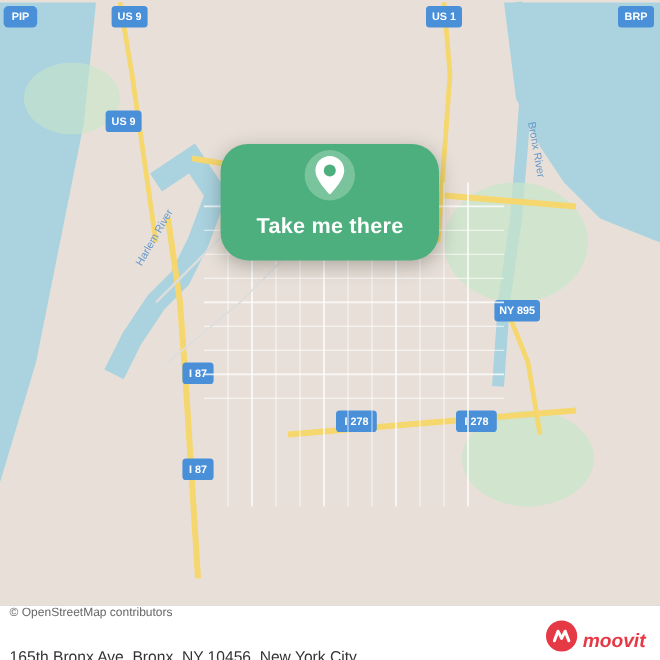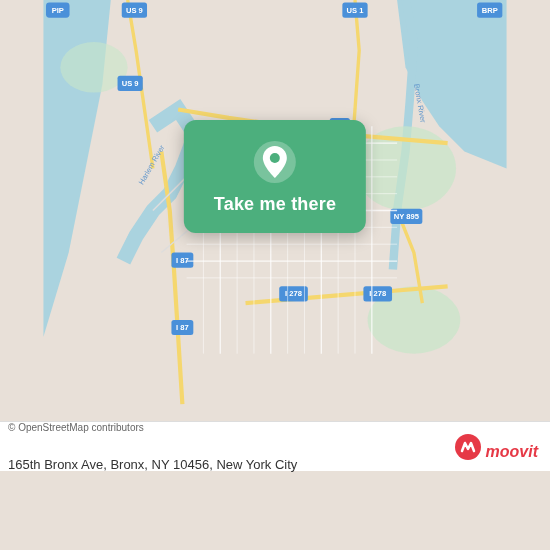--- a/index.html
+++ b/index.html
@@ -8,40 +8,40 @@
       width: 550px;
       height: 550px;
       overflow: hidden;
       font-family: Arial, sans-serif;
       position: relative;
       background: #e8e0d8;
     }
 
     #map-container {
       width: 550px;
-      height: 421px;
+      height: 504px;
       position: relative;
       overflow: hidden;
       background: #e8e0d8;
     }
 
     
     #map-svg {
       width: 100%;
       height: 100%;
     }
 
     #overlay-card {
       position: absolute;
       top: 120px;
       left: 50%;
       transform: translateX(-50%);
       background: #4caf7d;
-      border-radius: 12px;
-      padding: 20px 30px 18px;
+      border-radius: 23px;
+      padding: 4px 30px 18px;
       display: flex;
       flex-direction: column;
       align-items: center;
       gap: 10px;
       min-width: 180px;
       box-shadow: 0 4px 16px rgba(0,0,0,0.25);
     }
 
     .pin-icon {
       width: 44px;

